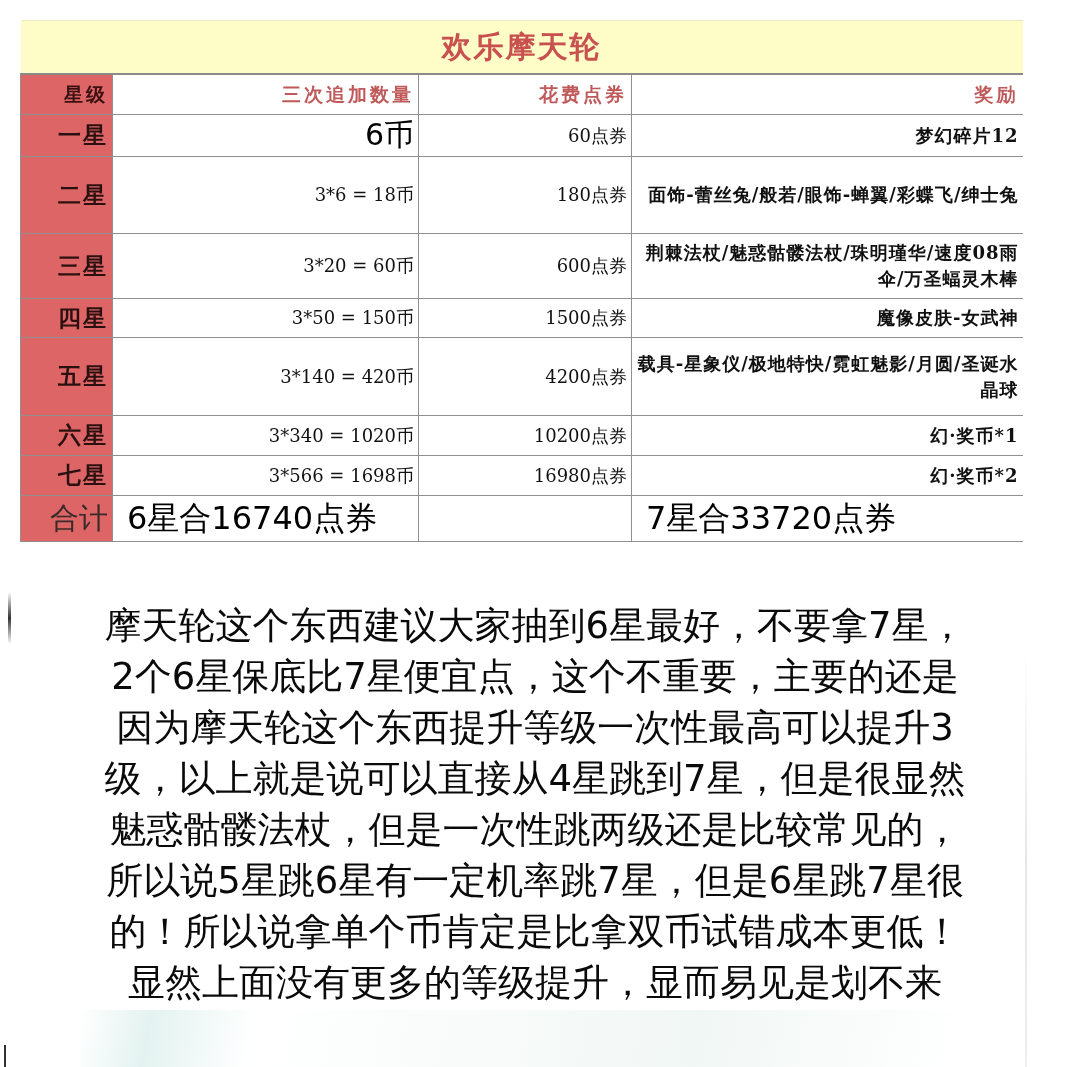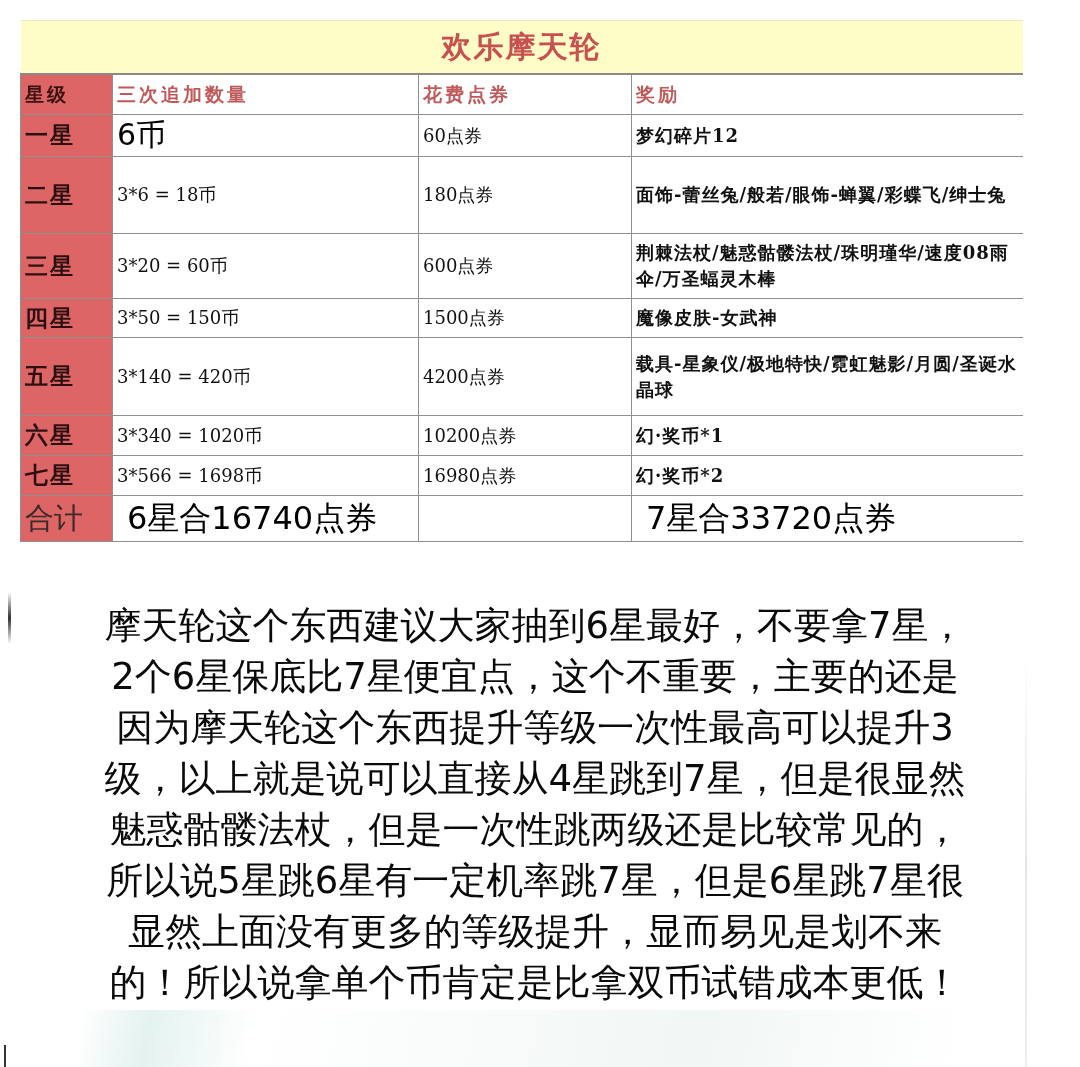--- a/index.html
+++ b/index.html
@@ -7,21 +7,21 @@
     width:1080px; height:1067px; background:#ffffff; position:relative; overflow:hidden;
     font-family: "DejaVu Serif", "Liberation Serif", serif;
   }
   .table-wrap { position:absolute; left:20px; top:20px; width:1002px; }
   table { border-collapse:collapse; width:1002px; table-layout:fixed; }
   .title-cell {
     height:52px; background:#fefdc8; text-align:center; color:#c8504f;
     font-size:30px; font-weight:bold; letter-spacing:2px;
     border-top:1px solid #e8e8c0; border-bottom:2px solid #8a8a8a;
   }
-  td, th { border:1px solid #8f8f8f; text-align:left; vertical-align:middle; padding:0 4px; }
+  td, th { border:1px solid #8f8f8f; text-align:right; vertical-align:middle; padding:0 4px; }
   td.star { background:#dd6565; color:#2a1010; font-weight:bold; font-size:23px; letter-spacing:2px; }
   th { height:39px; font-weight:bold; font-size:19px; color:#c05a5a; letter-spacing:3px; background:#fff; }
   th.star { background:#dd6565; color:#3a1010; }
   td { font-size:18px; color:#111; }
   td.reward { font-weight:bold; font-size:18px; line-height:26px; letter-spacing:1px; }
   td.cost { font-size:18px; }
   .sans-big { font-family:"DejaVu Sans","Liberation Sans",sans-serif; font-size:30px; font-weight:normal; color:#000000; }
   td.total-label { background:#dd6565; font-family:"DejaVu Sans","Liberation Sans",sans-serif; font-size:29px; color:#3a2a2a; font-weight:normal; letter-spacing:0; }
   td.total-left { text-align:left; padding-left:14px; }
   td.total-right { text-align:left; padding-left:14px; }
@@ -116,15 +116,15 @@
 <div class="right-edge"></div>
 <div class="edge-mark2"></div>
 
 <div class="note">
   <span class="note-line">摩天轮这个东西建议大家抽到6星最好，不要拿7星，</span>
   <span class="note-line">2个6星保底比7星便宜点，这个不重要，主要的还是</span>
   <span class="note-line">因为摩天轮这个东西提升等级一次性最高可以提升3</span>
   <span class="note-line">级，以上就是说可以直接从4星跳到7星，但是很显然</span>
   <span class="note-line">魅惑骷髅法杖，但是一次性跳两级还是比较常见的，</span>
   <span class="note-line">所以说5星跳6星有一定机率跳7星，但是6星跳7星很</span>
+  <span class="note-line">的！所以说拿单个币肯定是比拿双币试错成本更低！</span>
   <span class="note-line">显然上面没有更多的等级提升，显而易见是划不来</span>
-  <span class="note-line">的！所以说拿单个币肯定是比拿双币试错成本更低！</span>
 </div>
 
 </body></html>

